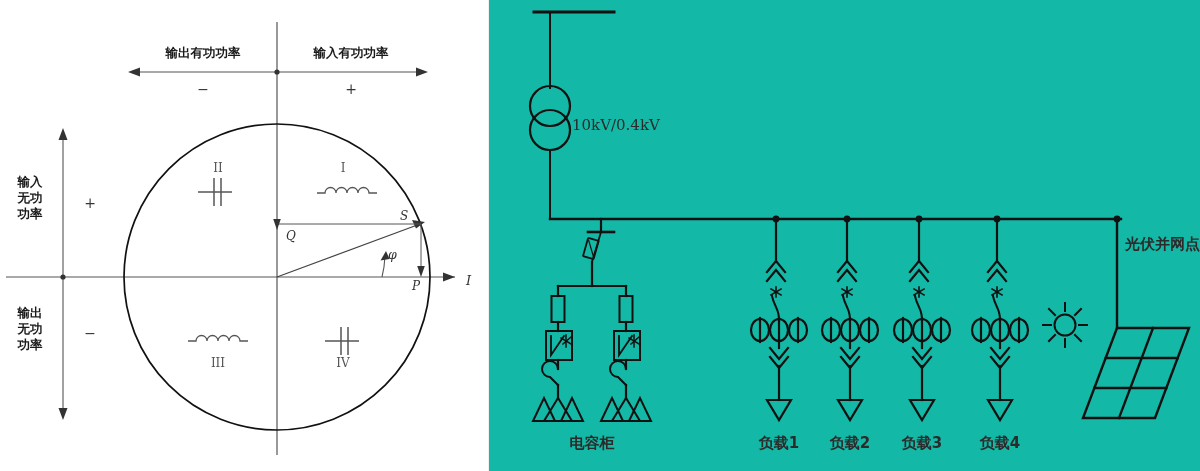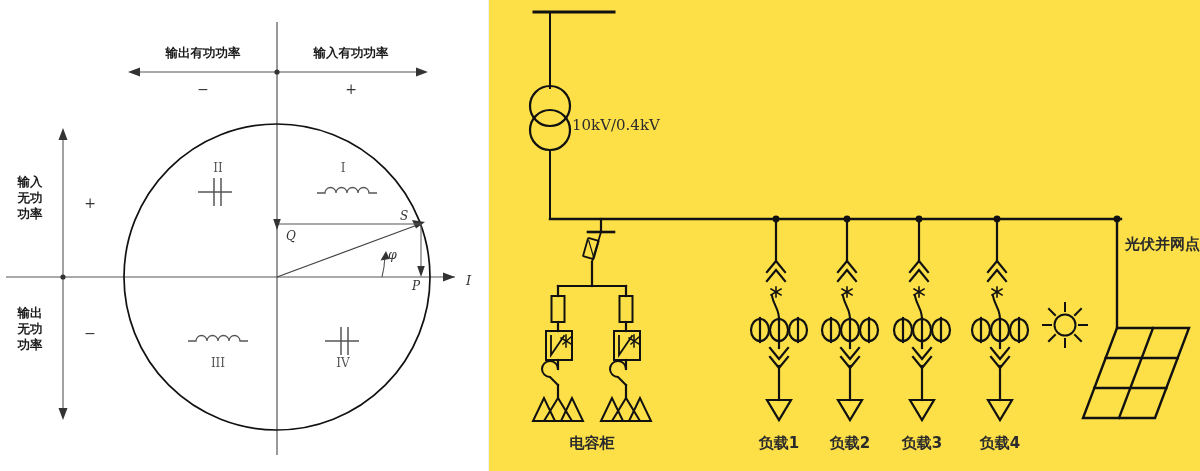--- a/index.html
+++ b/index.html
@@ -8,21 +8,21 @@
 
   
   #left-panel{position:absolute;left:0;top:0;width:488px;height:471px;background:#ffffff;}
   #left-svg{position:absolute;left:0;top:0;}
 
   .cn{font-family:"DejaVu Sans","Liberation Sans",sans-serif;font-weight:bold;}
   .ital{font-family:"DejaVu Serif","Liberation Serif",serif;font-style:italic;}
   .rom{font-family:"DejaVu Serif","Liberation Serif",serif;}
 
   
-  #right-panel{position:absolute;left:488px;top:0;width:712px;height:471px;background:#fde047;
+  #right-panel{position:absolute;left:488px;top:0;width:712px;height:471px;background:#14b8a6;
                border-left:1px solid #f0f0f0;}
   #right-svg{position:absolute;left:0;top:0;}
 </style>
 </head>
 <body>
 
 <div id="root">
 
   <div id="left-panel">
     <svg id="left-svg" width="488" height="471" viewBox="0 0 488 471">

